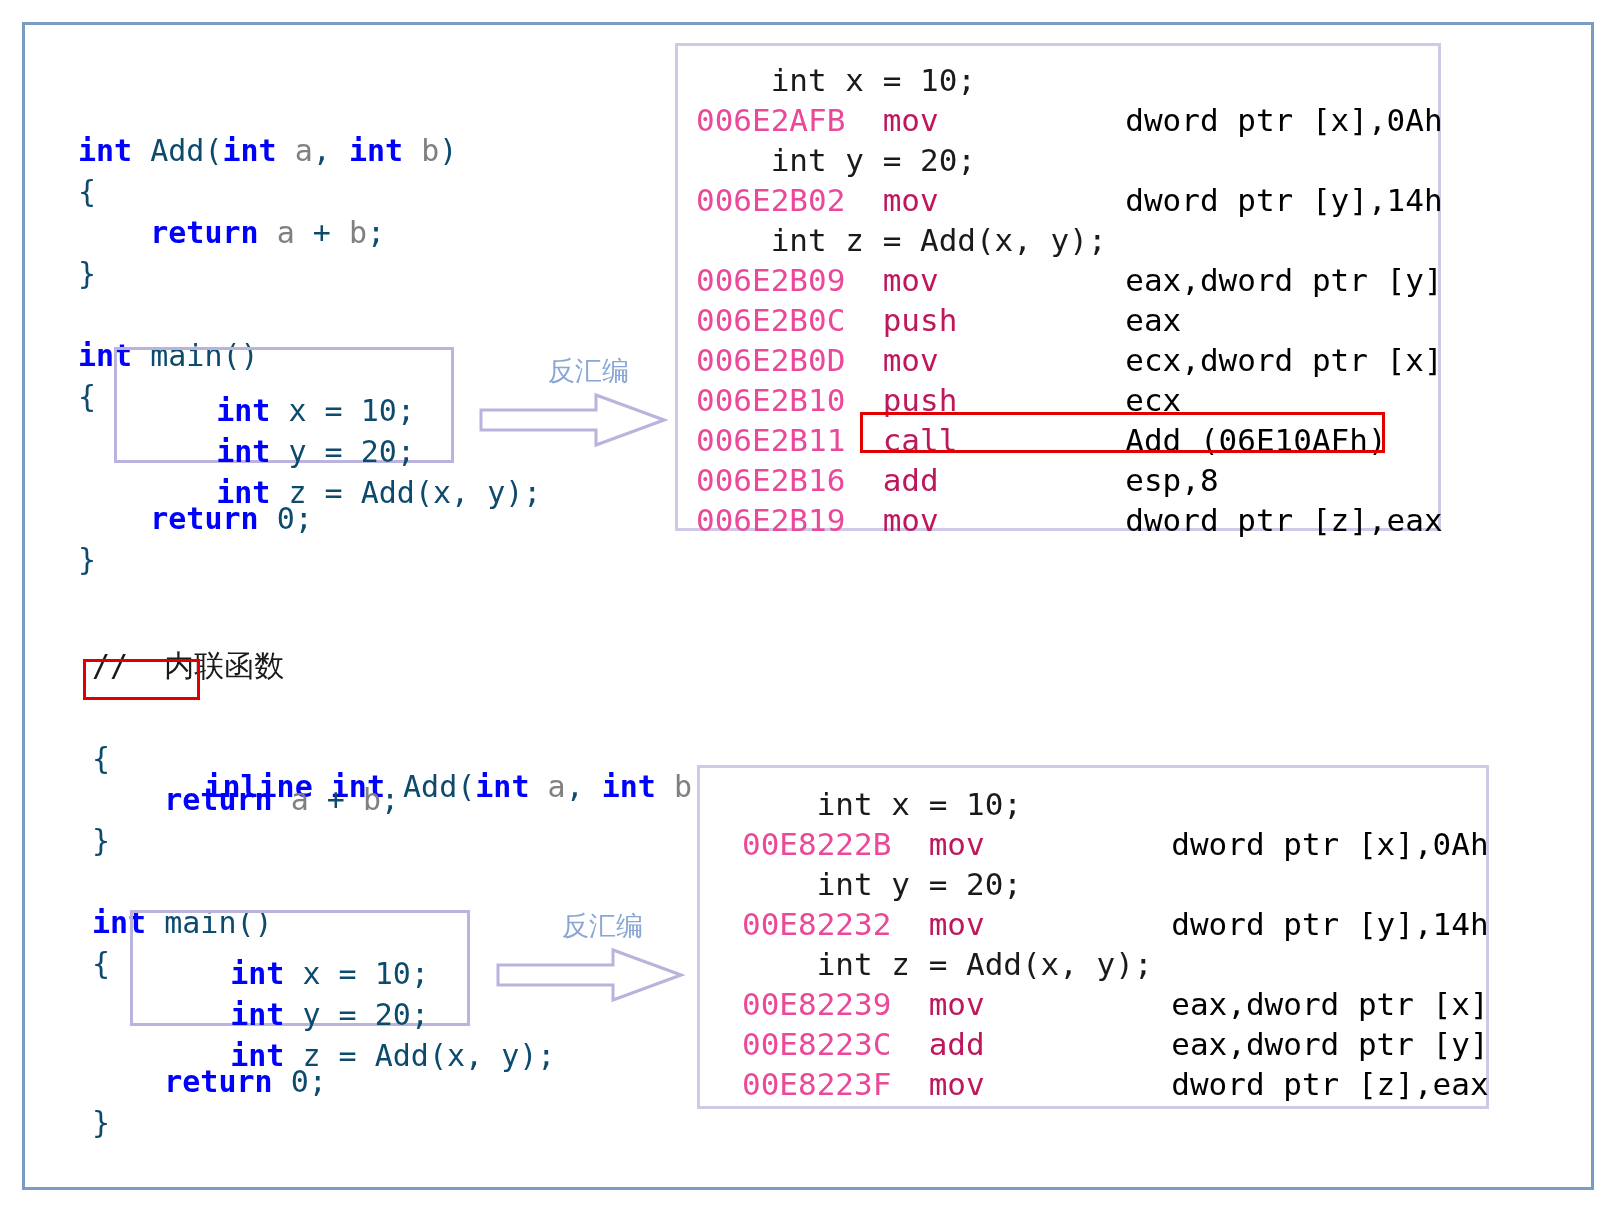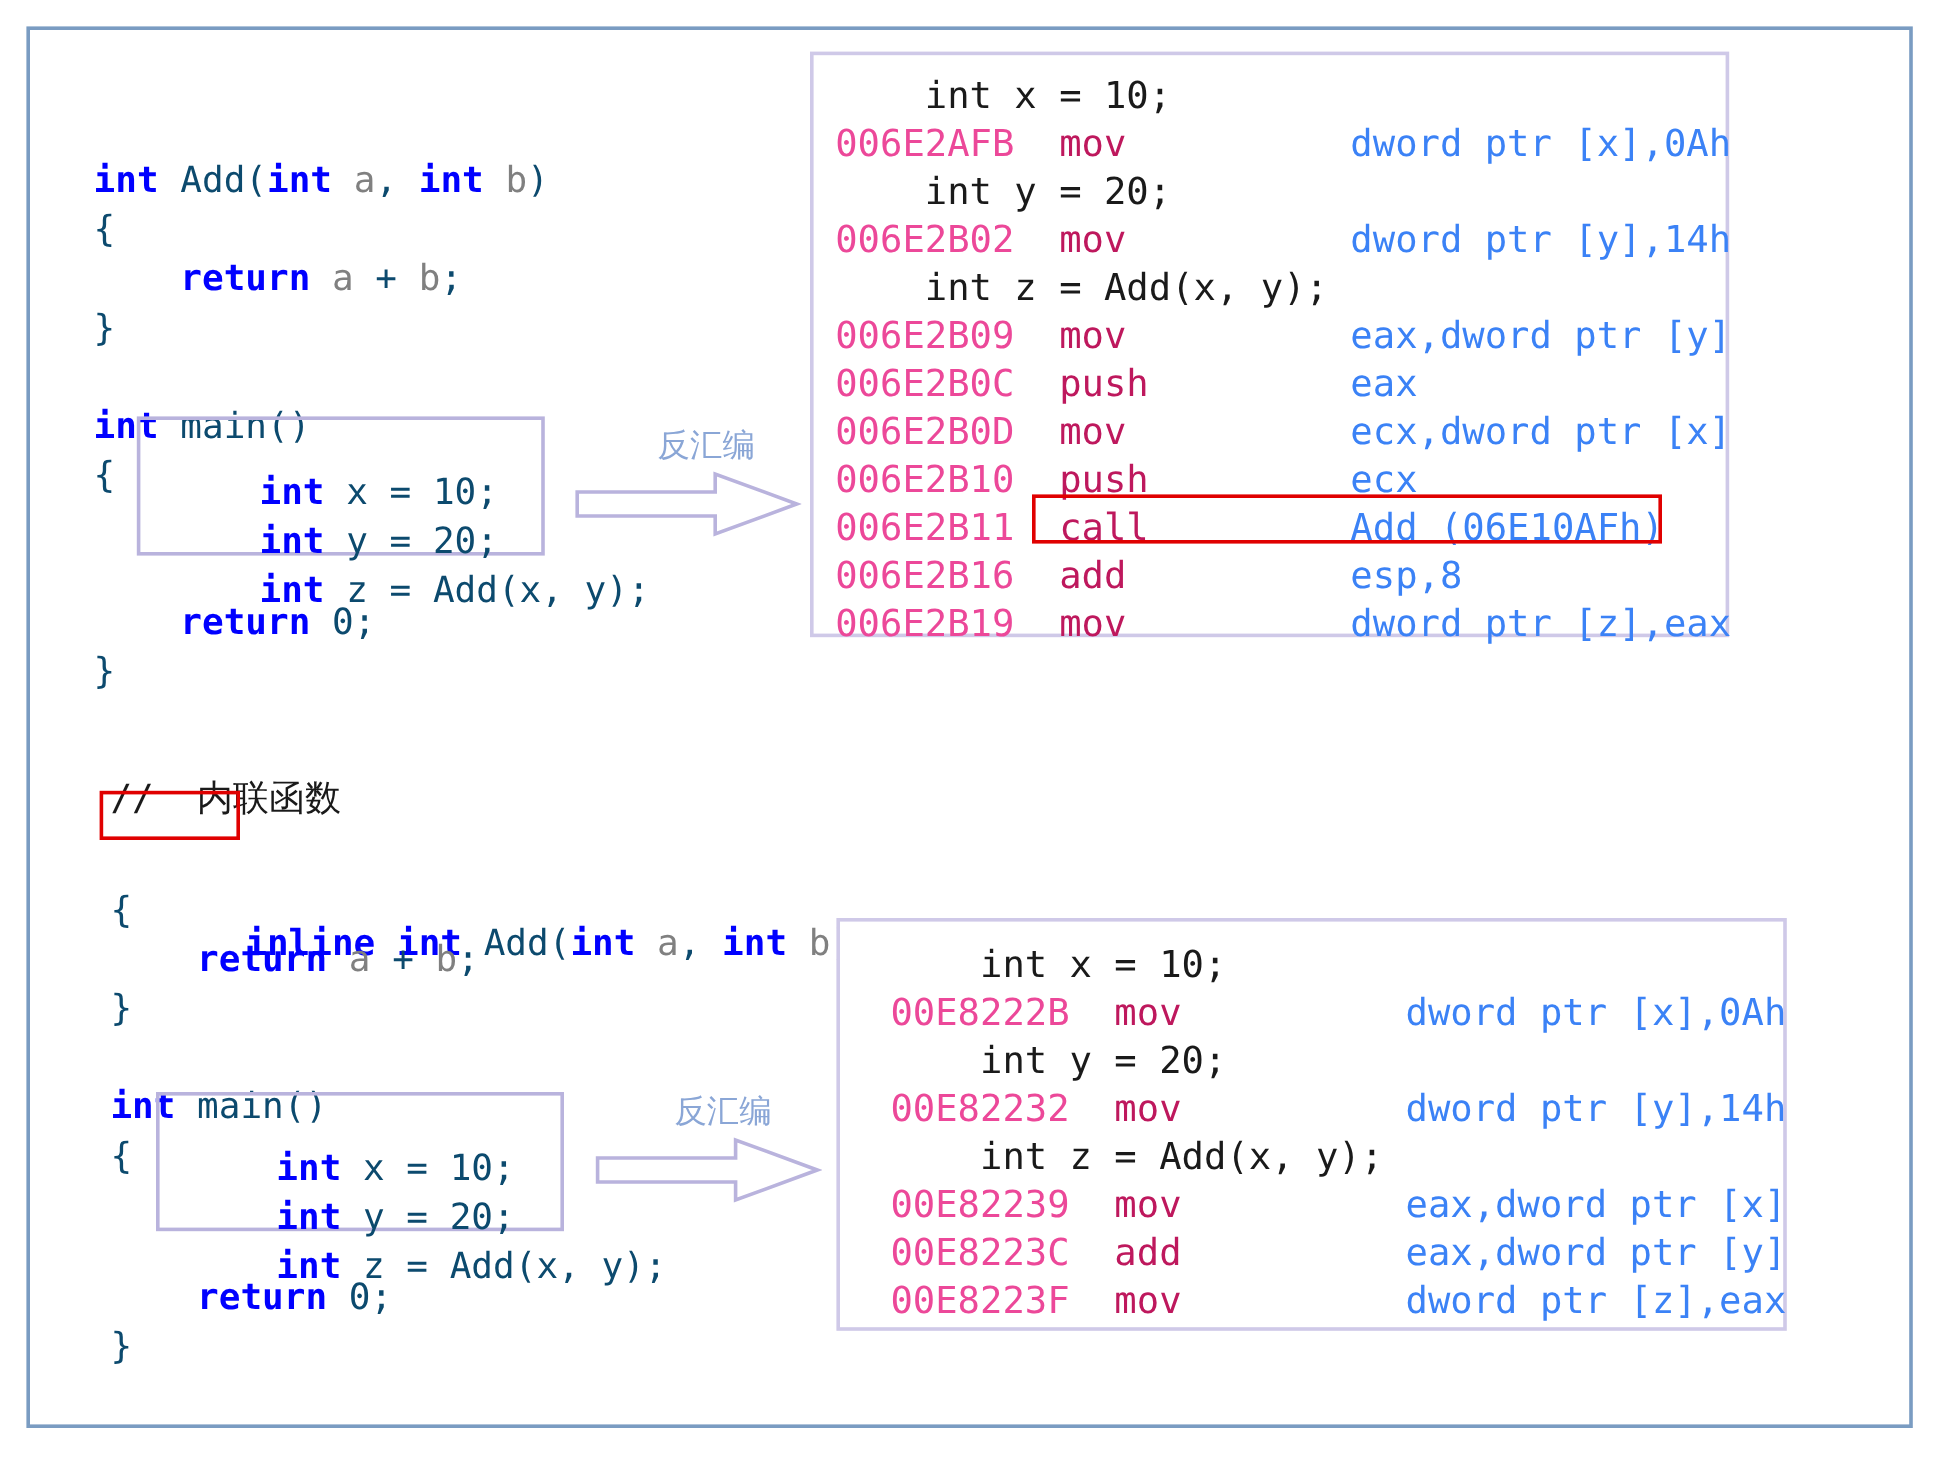--- a/index.html
+++ b/index.html
@@ -73,21 +73,21 @@
     font-family: "DejaVu Sans Mono", "Liberation Mono", monospace;
     font-size: 31px;
     line-height: 40px;
     color: #4a4a4a;
   }
   .asm-line.src {
     color: #1a1a1a;
   }
   .asm-addr { color: #ec4899; }
   .asm-mn   { color: #be185d; }
-  .asm-op   { color: #3b82f6; }
+  .asm-op   { color: #000000; }
 
   
   .red-box {
     position: absolute;
     border: 3px solid #e00000;
     box-sizing: border-box;
     background: transparent;
     pointer-events: none;
   }
 

